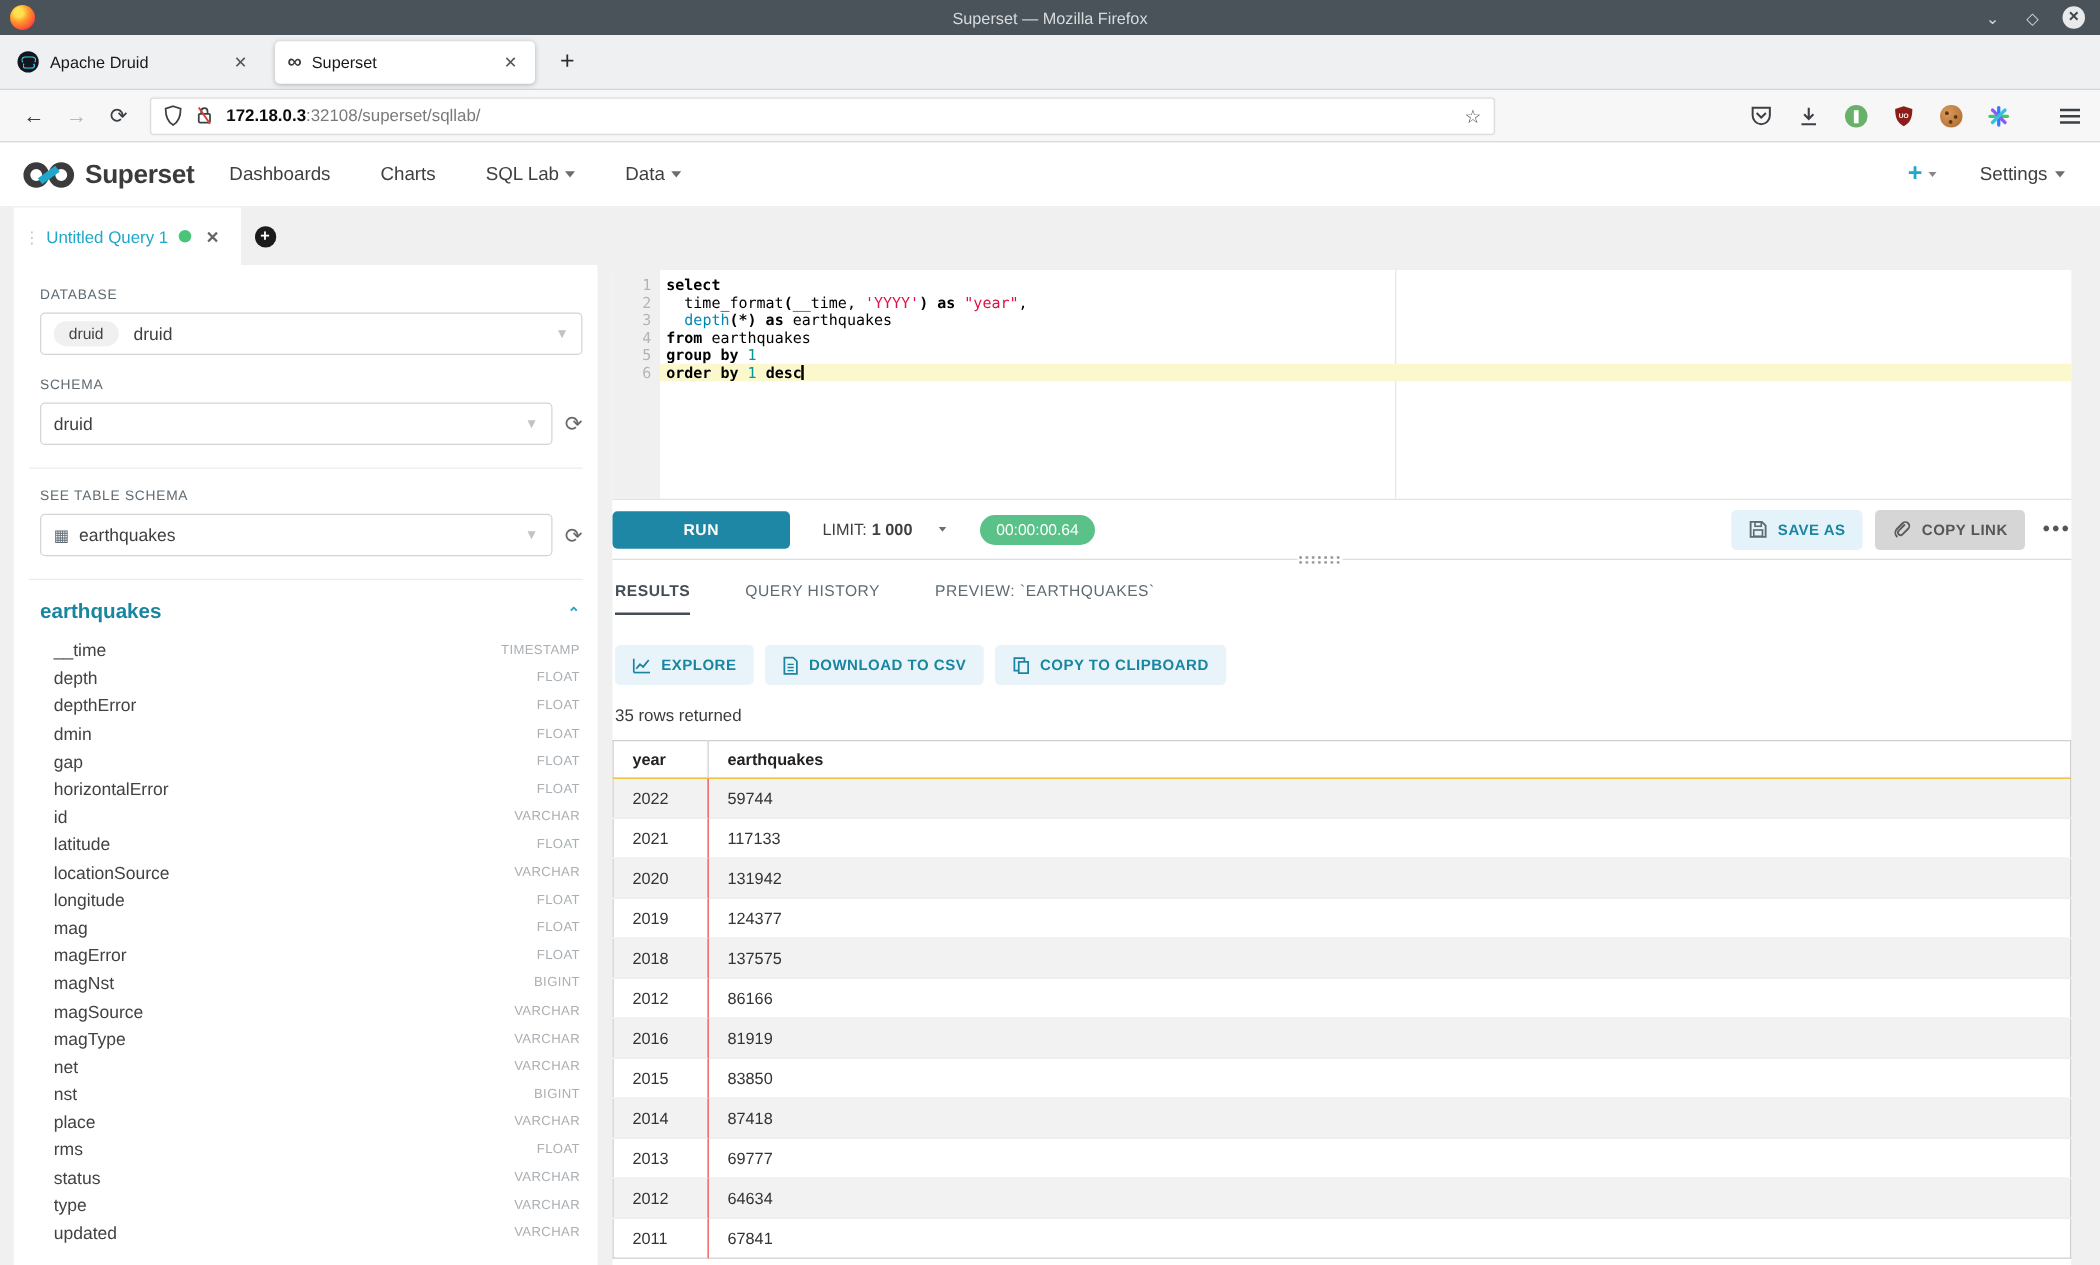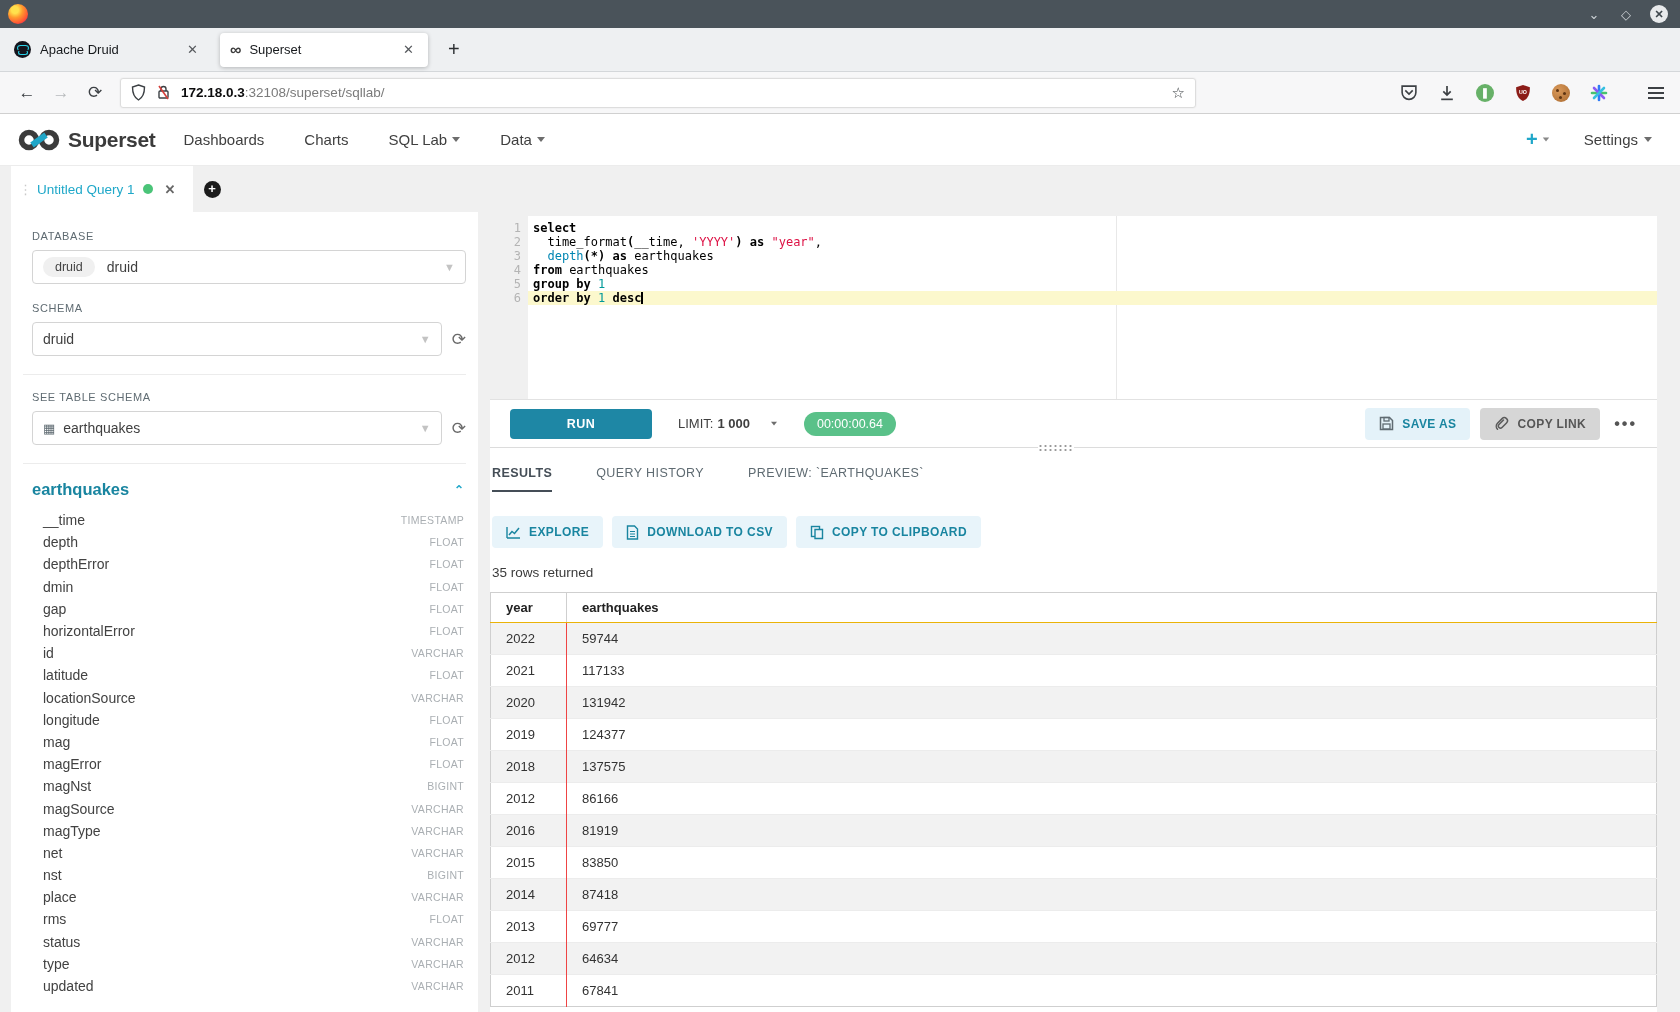--- a/index.html
+++ b/index.html
@@ -89,21 +89,21 @@
   .print-margin { position:absolute; top:0; bottom:0; left:588px; width:1px; background:#e8e8e8; }
   .cl { position:relative; padding-left:5px; white-space:pre; color:#000; }
   .cl.active { background:#fcf8cd; }
   .tk-k { font-weight:bold; color:#000; }
   .tk-b { font-weight:bold; color:#000; }
   .tk-f { color:#0086b3; }
   .tk-s { color:#dd1144; }
   .tk-n { color:#099; }
   .caret-cursor { display:inline-block; width:2px; height:12px; background:#000; vertical-align:-2px; }
 
-  .run-row { height:47px; display:flex; align-items:center; background:#fff; padding:0 20px; }
+  .run-row { height:47px; display:flex; align-items:center; background:#fff; padding:0 0; }
   .run-btn { width:142px; height:30px; background:#1e87a5; color:#fff; font-weight:bold; font-size:12.5px; letter-spacing:.5px; border:none; border-radius:4px; margin-right:26px; }
   .limit { font-size:13px; color:#3f3f3f; display:flex; align-items:center; gap:4px; }
   .limit b { font-weight:bold; }
   .limit .caret { transform:scale(.75); margin-left:16px; }
   .timer-pill { margin-left:26px; background:#5ac189; color:#fff; font-size:12.5px; border-radius:14px; padding:5px 13px; }
   .run-right { margin-left:auto; display:flex; align-items:center; gap:10px;justify-content:flex-end; }
   .btn-light { height:32px; display:flex; align-items:center; gap:8px; border:none; border-radius:4px; font-size:12px; font-weight:bold; letter-spacing:.4px; padding:0 14px; }
   .saveas { background:#e4f2f9; color:#1985a0; }
   .copylink { background:#d6d6d6; color:#565656; }
   .dots-menu { color:#555; font-size:16px; font-weight:bold; letter-spacing:2px; margin-left:4px; }
@@ -126,20 +126,21 @@
   .res-table td + td { border-left:1px solid #ef4444; }
   .res-table tr.even td { background:#f2f2f2; }
 
   svg { display:block; }
 </style>
 </head>
 <body>
 
 <div class="titlebar">
   <div class="ff-logo"></div>
+  <div class="win-title">Superset — Mozilla Firefox</div>
   <div class="win-controls">
     <div class="wc">⌄</div>
     <div class="wc">◇</div>
     <div class="wc-close">✕</div>
   </div>
 </div>
 
 <div class="tabbar">
   <div class="tab">
     <div class="fav-druid"></div>

